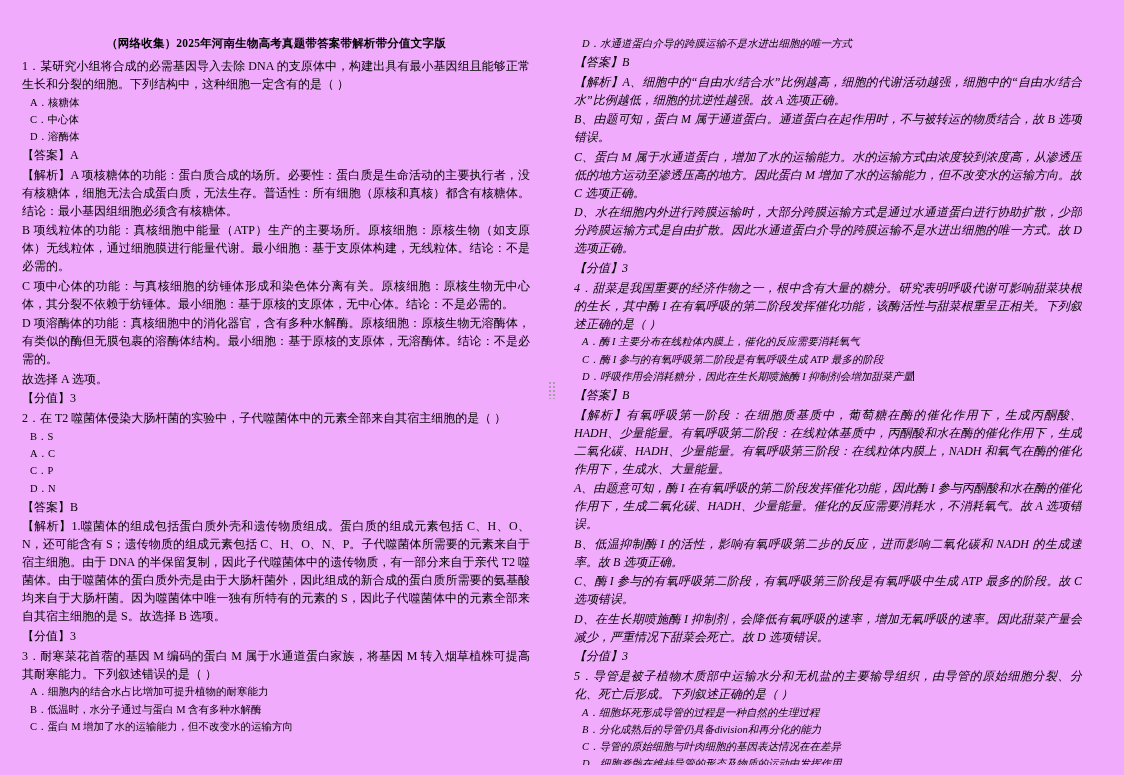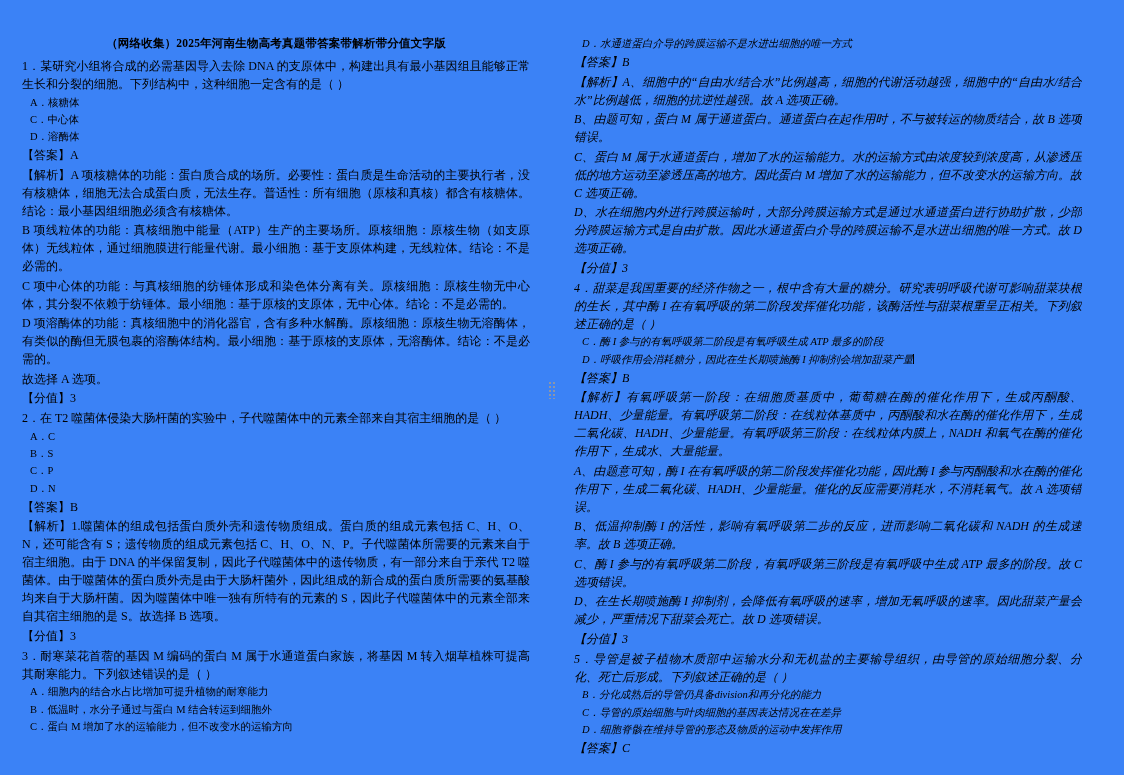--- a/index.html
+++ b/index.html
@@ -11,21 +11,21 @@
     width: 1124px;
     height: 775px;
     font-family: "Liberation Serif", "DejaVu Serif", serif;
     color: #000000;
     overflow: hidden;
   }
   .page {
     position: relative;
     width: 1124px;
     height: 775px;
-    background: #3b82f6;
+    background: #f0abfc;
     box-sizing: border-box;
   }
   .columns {
     display: flex;
     flex-direction: row;
     width: 1124px;
     height: 775px;
     box-sizing: border-box;
     padding: 36px 22px 10px 22px;
   }
@@ -117,33 +117,33 @@
         <p class="exp">【解析】A 项核糖体的功能：蛋白质合成的场所。必要性：蛋白质是生命活动的主要执行者，没有核糖体，细胞无法合成蛋白质，无法生存。普适性：所有细胞（原核和真核）都含有核糖体。结论：最小基因组细胞必须含有核糖体。</p>
         <p class="exp">B 项线粒体的功能：真核细胞中能量（ATP）生产的主要场所。原核细胞：原核生物（如支原体）无线粒体，通过细胞膜进行能量代谢。最小细胞：基于支原体构建，无线粒体。结论：不是必需的。</p>
         <p class="exp">C 项中心体的功能：与真核细胞的纺锤体形成和染色体分离有关。原核细胞：原核生物无中心体，其分裂不依赖于纺锤体。最小细胞：基于原核的支原体，无中心体。结论：不是必需的。</p>
         <p class="exp">D 项溶酶体的功能：真核细胞中的消化器官，含有多种水解酶。原核细胞：原核生物无溶酶体，有类似的酶但无膜包裹的溶酶体结构。最小细胞：基于原核的支原体，无溶酶体。结论：不是必需的。</p>
         <p class="exp">故选择 A 选项。</p>
         <p class="score">【分值】3</p>
       </div>
 
       <div class="block">
         <p class="q">2．在 T2 噬菌体侵染大肠杆菌的实验中，子代噬菌体中的元素全部来自其宿主细胞的是（    ）</p>
+        <p class="opt">B．S</p>
         <p class="opt">A．C</p>
-        <p class="opt">B．S</p>
         <p class="opt">C．P</p>
         <p class="opt">D．N</p>
         <p class="ans">【答案】B</p>
         <p class="exp">【解析】1.噬菌体的组成包括蛋白质外壳和遗传物质组成。蛋白质的组成元素包括 C、H、O、N，还可能含有 S；遗传物质的组成元素包括 C、H、O、N、P。子代噬菌体所需要的元素来自于宿主细胞。由于 DNA 的半保留复制，因此子代噬菌体中的遗传物质，有一部分来自于亲代 T2 噬菌体。由于噬菌体的蛋白质外壳是由于大肠杆菌外，因此组成的新合成的蛋白质所需要的氨基酸均来自于大肠杆菌。因为噬菌体中唯一独有所特有的元素的 S，因此子代噬菌体中的元素全部来自其宿主细胞的是 S。故选择 B 选项。</p>
         <p class="score">【分值】3</p>
       </div>
 
       <div class="block">
         <p class="q">3．耐寒菜花首蓿的基因 M 编码的蛋白 M 属于水通道蛋白家族，将基因 M 转入烟草植株可提高其耐寒能力。下列叙述错误的是（    ）</p>
         <p class="opt">A．细胞内的结合水占比增加可提升植物的耐寒能力</p>
-        <p class="opt">B．低温时，水分子通过与蛋白 M 结合转运到细胞外</p>
+        <p class="opt">B．低温时，水分子通过与蛋白 M 含有多种水解酶</p>
         <p class="opt">C．蛋白 M 增加了水的运输能力，但不改变水的运输方向</p>
       </div>
 
     </div>
 
     <div class="divider">
       <div class="divider-handle"></div>
     </div>
 
     <div class="col col-right">
@@ -153,33 +153,35 @@
         <p class="ans">【答案】B</p>
         <p class="exp">【解析】A、细胞中的“自由水/结合水”比例越高，细胞的代谢活动越强，细胞中的“自由水/结合水”比例越低，细胞的抗逆性越强。故 A 选项正确。</p>
         <p class="exp">B、由题可知，蛋白 M 属于通道蛋白。通道蛋白在起作用时，不与被转运的物质结合，故 B 选项错误。</p>
         <p class="exp">C、蛋白 M 属于水通道蛋白，增加了水的运输能力。水的运输方式由浓度较到浓度高，从渗透压低的地方运动至渗透压高的地方。因此蛋白 M 增加了水的运输能力，但不改变水的运输方向。故 C 选项正确。</p>
         <p class="exp">D、水在细胞内外进行跨膜运输时，大部分跨膜运输方式是通过水通道蛋白进行协助扩散，少部分跨膜运输方式是自由扩散。因此水通道蛋白介导的跨膜运输不是水进出细胞的唯一方式。故 D 选项正确。</p>
         <p class="score">【分值】3</p>
       </div>
 
       <div class="block">
         <p class="q">4．甜菜是我国重要的经济作物之一，根中含有大量的糖分。研究表明呼吸代谢可影响甜菜块根的生长，其中酶 I 在有氧呼吸的第二阶段发挥催化功能，该酶活性与甜菜根重呈正相关。下列叙述正确的是（    ）</p>
+        <p class="opt">A．酶 I 主要分布在线粒体内膜上，催化的反应需要消耗氧气</p>
         <p class="opt">C．酶 I 参与的有氧呼吸第二阶段是有氧呼吸生成 ATP 最多的阶段</p>
         <p class="opt"><span>D．呼吸作用会消耗糖分，因此在生长期喷施酶 I 抑制剂会增加甜菜产量</span><span class="caret"></span></p>
         <p class="ans">【答案】B</p>
         <p class="exp">【解析】有氧呼吸第一阶段：在细胞质基质中，葡萄糖在酶的催化作用下，生成丙酮酸、HADH、少量能量。有氧呼吸第二阶段：在线粒体基质中，丙酮酸和水在酶的催化作用下，生成二氧化碳、HADH、少量能量。有氧呼吸第三阶段：在线粒体内膜上，NADH 和氧气在酶的催化作用下，生成水、大量能量。</p>
         <p class="exp">A、由题意可知，酶 I 在有氧呼吸的第二阶段发挥催化功能，因此酶 I 参与丙酮酸和水在酶的催化作用下，生成二氧化碳、HADH、少量能量。催化的反应需要消耗水，不消耗氧气。故 A 选项错误。</p>
         <p class="exp">B、低温抑制酶 I 的活性，影响有氧呼吸第二步的反应，进而影响二氧化碳和 NADH 的生成速率。故 B 选项正确。</p>
         <p class="exp">C、酶 I 参与的有氧呼吸第二阶段，有氧呼吸第三阶段是有氧呼吸中生成 ATP 最多的阶段。故 C 选项错误。</p>
         <p class="exp">D、在生长期喷施酶 I 抑制剂，会降低有氧呼吸的速率，增加无氧呼吸的速率。因此甜菜产量会减少，严重情况下甜菜会死亡。故 D 选项错误。</p>
         <p class="score">【分值】3</p>
       </div>
 
       <div class="block">
         <p class="q">5．导管是被子植物木质部中运输水分和无机盐的主要输导组织，由导管的原始细胞分裂、分化、死亡后形成。下列叙述正确的是（    ）</p>
+        <p class="opt">A．细胞坏死形成导管的过程是一种自然的生理过程</p>
         <p class="opt">B．分化成熟后的导管仍具备division和再分化的能力</p>
         <p class="opt">C．导管的原始细胞与叶肉细胞的基因表达情况在在差异</p>
         <p class="opt">D．细胞脊骸在维持导管的形态及物质的运动中发挥作用</p>
         <p class="ans">【答案】C</p>
       </div>
 
     </div>
   </div>
 </div>
 

